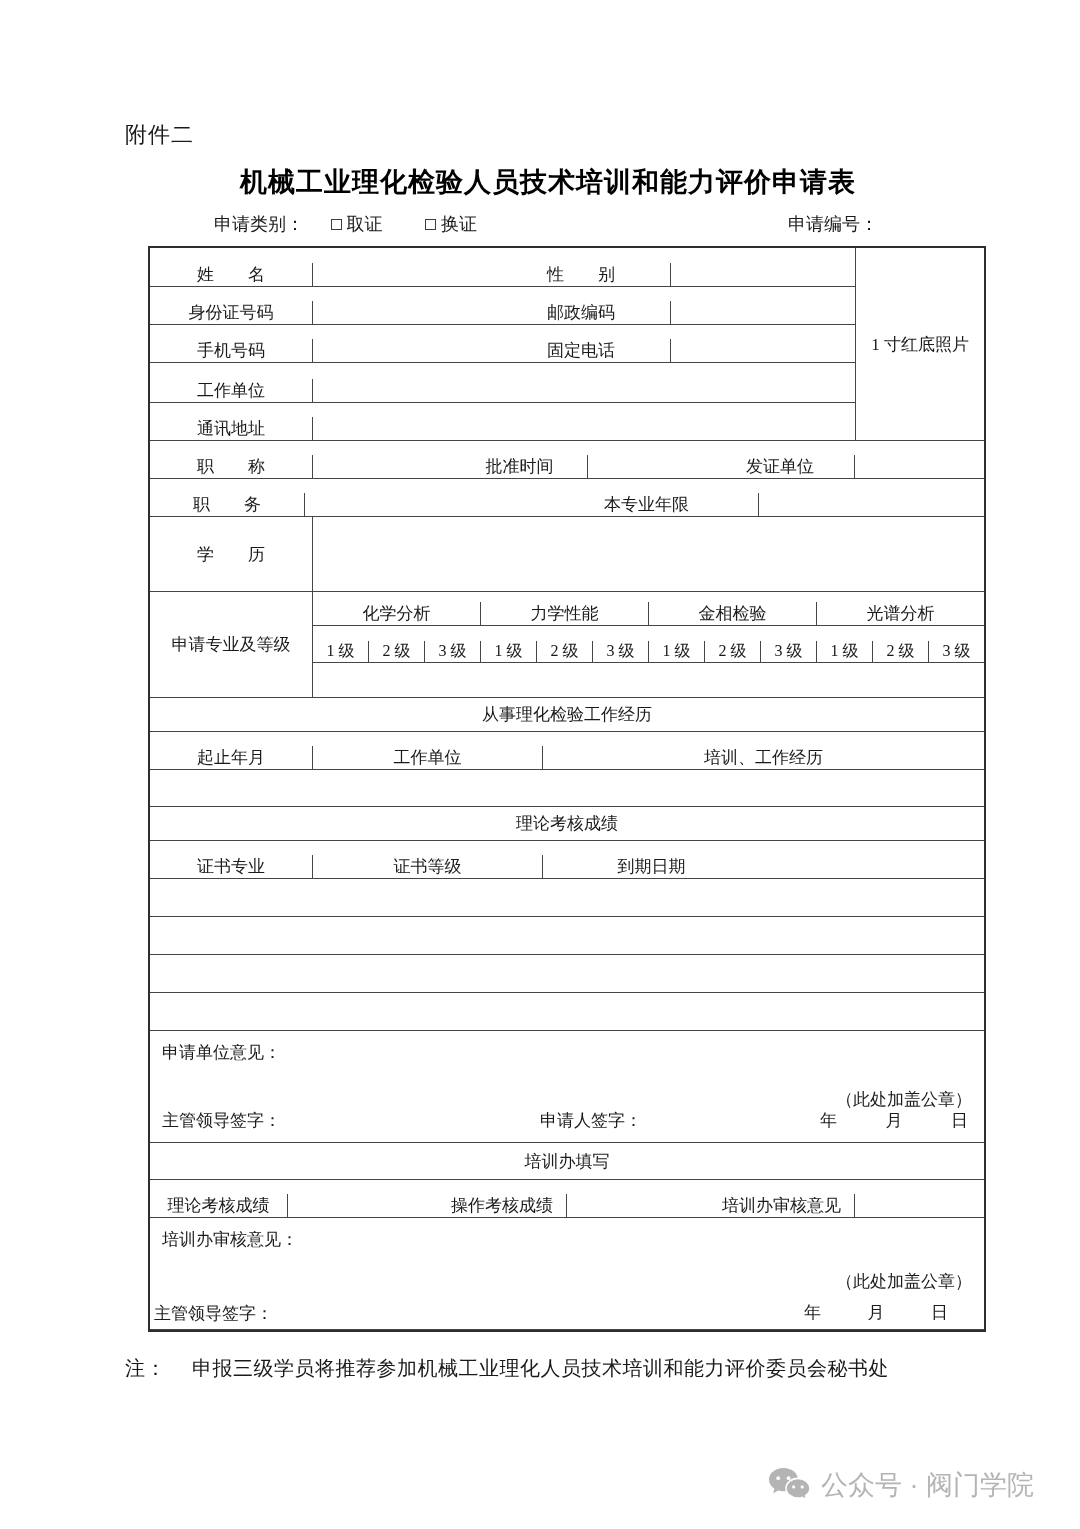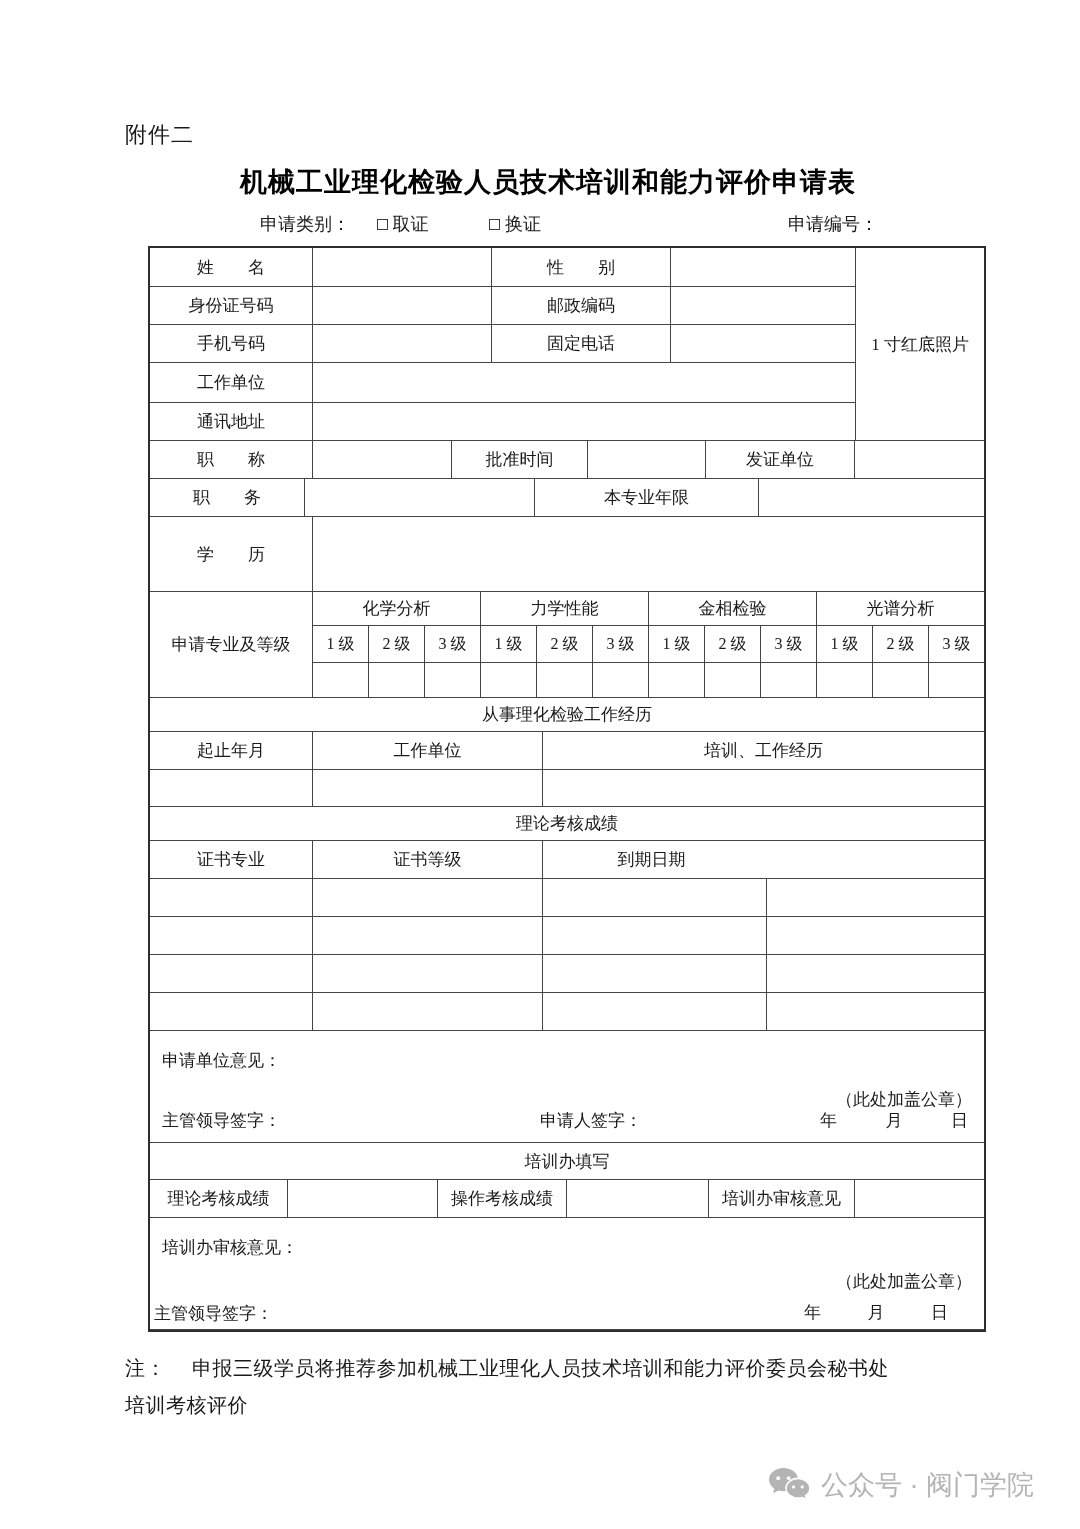--- a/index.html
+++ b/index.html
@@ -8,41 +8,41 @@
     width:1080px; height:1529px; position:relative; overflow:hidden;
     font-family:"Liberation Serif","DejaVu Serif",serif; color:#1a1a1a;
   }
   .attachment { position:absolute; left:125px; top:120px; font-size:22px; letter-spacing:1px; }
   .title {
     position:absolute; left:60px; top:164px; width:976px; text-align:center;
     font-family:"Liberation Sans","DejaVu Sans",sans-serif; font-weight:700;
     font-size:27px; letter-spacing:1px; color:#000;
   }
   .apply-row { position:absolute; left:150px; top:212px; width:834px; height:28px; font-size:18px; }
-  .apply-type-label { margin-left:110px; }
+  .apply-type-label { margin-left:64px; }
   .apply-option { margin-left:22px; white-space:nowrap; }
-  .apply-option + .apply-option { margin-left:56px; }
+  .apply-option + .apply-option { margin-left:38px; }
   .cb { display:inline-block; width:11px; height:11px; border:1px solid #3c3c3c; margin-right:5px; position:relative; top:0px; }
   .apply-no { position:absolute; right:106px; top:0; }
 
   .tbl { position:absolute; left:148px; top:246px; width:838px; border:2px solid #2e2e2e; background:#fff; }
-  .r { display:flex; border-bottom:1px solid #454545; }
+  .r { display:flex; border-bottom:1px solid #454545;align-items:flex-end; }
   .c { border-right:1px solid #454545; display:flex; align-items:center; justify-content:center;
        font-size:17px; text-align:center; overflow:hidden; }
   .nr { border-right:none; }
   .nb { border-bottom:none; }
   .split { display:flex; border-bottom:1px solid #454545; }
   .leftcol { width:705px; }
   .photo-cell { width:129px; border-left:1px solid #454545; display:flex; align-items:center; justify-content:center; font-size:17px; }
   .spanlabel { width:163px; border-right:1px solid #454545; display:flex; align-items:center; justify-content:center; font-size:17px; }
   .rightcol { width:671px; }
   .center-row { display:flex; align-items:center; justify-content:center; font-size:17px; border-bottom:1px solid #454545; }
   .g { flex:1 1 0; }
   .opblock { position:relative; border-bottom:1px solid #454545; font-size:17px; }
-  .op-label { position:absolute; top:18px; left:12px;font-family:Liberation Serif, serif; }
+  .op-label { position:absolute; top:10px; left:12px;font-family:Liberation Serif, serif; }
   .op-seal { position:absolute; right:12px; }
   .op-sign { position:absolute; left:12px; }
   .op-applicant { position:absolute; left:390px; }
   .op-date { position:absolute; display:flex; justify-content:space-between; }
 
   .note { position:absolute; left:125px; top:1350px; width:870px; font-size:20px; line-height:37px; letter-spacing:0.5px; }
   .note-line1-text { margin-left:26px; }
 
   .watermark { position:absolute; top:1466px; right:46px; display:flex; align-items:center; gap:10px;
                color:#b4b4b4; font-family:"Liberation Sans","DejaVu Sans",sans-serif; font-size:27px; }
@@ -233,21 +233,20 @@
       <span>日</span>
     </span>
   </div>
 
 </div>
 
 <div class="note">
   <div>
     <span>注：</span><span class="note-line1-text">申报三级学员将推荐参加机械工业理化人员技术培训和能力评价委员会秘书处</span>
   </div>
-  <div>培训考核评价</div>
 </div>
 
 <div class="watermark">
   <span style="display:inline-flex">
     <svg width="44" height="38" viewBox="0 0 44 38" xmlns="http://www.w3.org/2000/svg">
       <path d="M16.5 2C8.5 2 2 7.2 2 13.6c0 3.7 2.1 7 5.4 9.1l-1.3 4.5 5.2-2.7c1.6.5 3.4.8 5.2.8 8 0 14.5-5.2 14.5-11.7S24.5 2 16.5 2z" fill="#b4b4b4"></path>
       <circle cx="11.2" cy="12.2" r="1.9" fill="#ffffff"></circle>
       <circle cx="21.6" cy="12.2" r="1.9" fill="#ffffff"></circle>
       <path d="M31 12.4c-6.6 0-12 4.4-12 9.8 0 5.4 5.4 9.8 12 9.8 1.5 0 2.9-.2 4.2-.6l4.5 2.3-1.1-4.1c2.7-1.8 4.4-4.5 4.4-7.4 0-5.4-5.4-9.8-12-9.8z" fill="#b4b4b4" stroke="#ffffff" stroke-width="1.6"></path>
       <circle cx="26.6" cy="20.9" r="1.6" fill="#ffffff"></circle>

